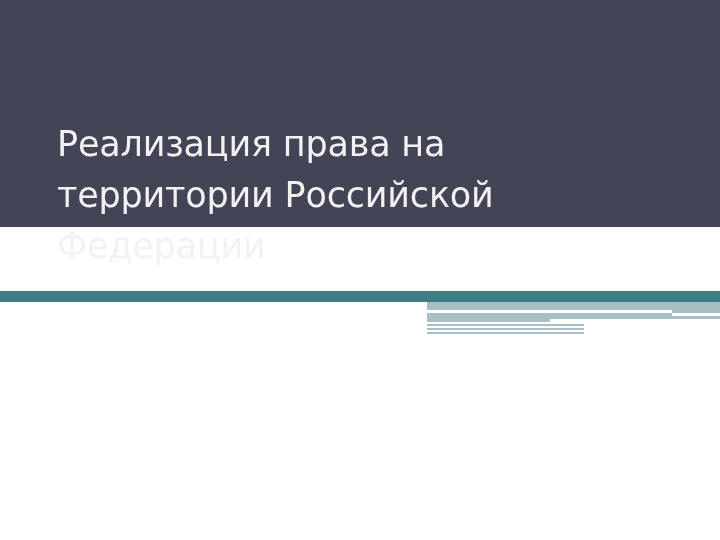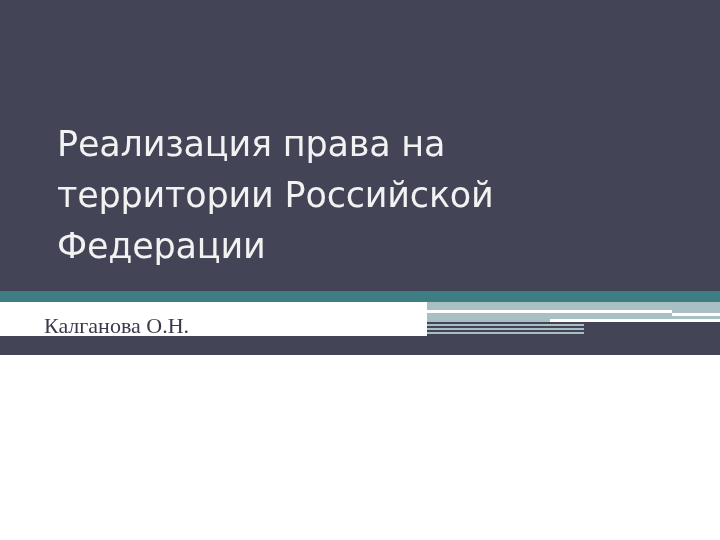--- a/index.html
+++ b/index.html
@@ -18,21 +18,21 @@
     overflow: hidden;
     background: #ffffff;
   }
 
   
   .title-panel {
     position: absolute;
     left: 0;
     top: 0;
     width: 720px;
-    height: 355px;
+    height: 227px;
     background: #444457;
   }
 
   .title-text {
     position: absolute;
     left: 57px;
     top: 119px;
     width: 560px;
     margin: 0;
     color: #f2f2f2;
@@ -132,15 +132,14 @@
     <div class="stripe-white" style="left:550px; top:28px; width:170px; height:3px;"></div>
 
     <div class="stripe" style="left:427px; top:33px; width:157px; height:2px;"></div>
 
     <div class="stripe" style="left:427px; top:37px; width:157px; height:2px;"></div>
 
     <div class="stripe" style="left:427px; top:41px; width:157px; height:2px;"></div>
 
   </div>
 
-  <p class="subtitle-text">Калганова О.Н.</p>
 
 </div>
 
 </body></html>

